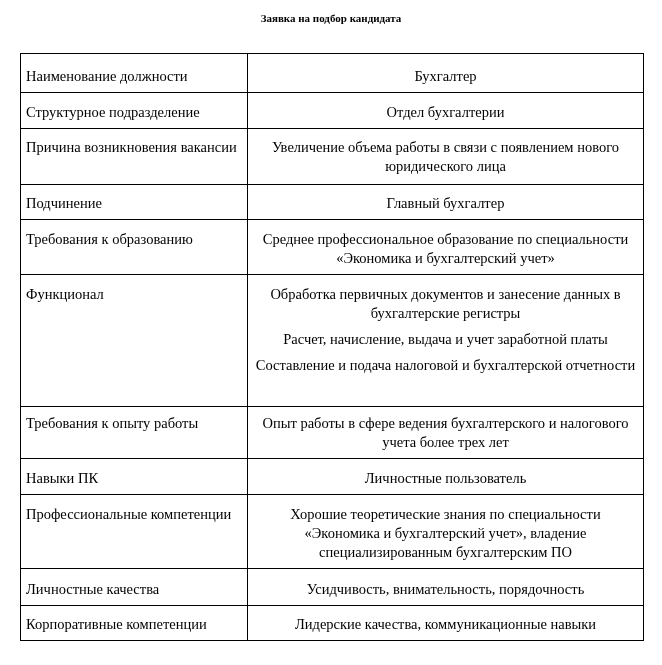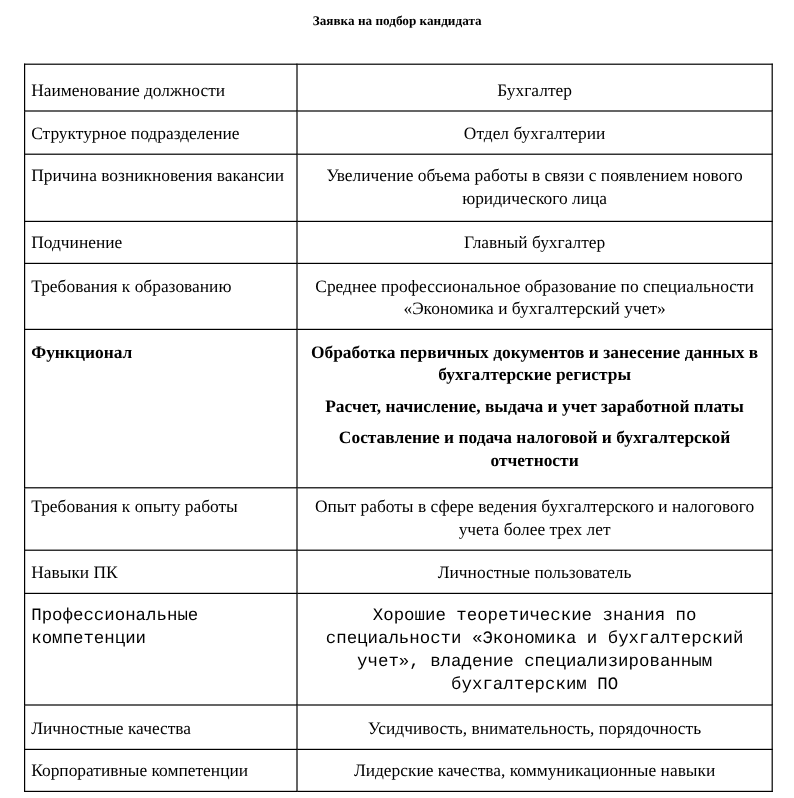--- a/index.html
+++ b/index.html
@@ -49,30 +49,30 @@
   tr.r-name td { height: 36px; }
   tr.r-name .cell-inner { padding-top: 13px; }
   tr.r-dept td { height: 33px; }
   tr.r-dept .cell-inner { padding-top: 10px; }
   tr.r-reason td { height: 55px; }
   tr.r-reason .cell-inner { padding-top: 9px; }
   tr.r-sub td { height: 32px; }
   tr.r-sub .cell-inner { padding-top: 9px; }
   tr.r-edu td { height: 50px; }
   tr.r-edu .cell-inner { padding-top: 10px; }
-  tr.r-func td { height: 131px; font-weight: bold; }
+  tr.r-func td { height: 131px; }
   tr.r-func .cell-inner { padding-top: 10px; }
   tr.r-exp td { height: 45px; }
   tr.r-exp .cell-inner { padding-top: 7px; }
   tr.r-pc td { height: 33px; }
   tr.r-pc .cell-inner { padding-top: 10px; }
   tr.r-trip td { height: 33px; }
   tr.r-trip .cell-inner { padding-top: 10px; }
   tr.r-prof td { height: 73px; }
-  tr.r-prof .cell-inner { padding-top: 10px; font-family: Liberation Mono, monospace; }
+  tr.r-prof .cell-inner { padding-top: 10px; }
   tr.r-pers td { height: 33px; }
   tr.r-pers .cell-inner { padding-top: 11px; }
   tr.r-corp td { height: 33px; }
   tr.r-corp .cell-inner { padding-top: 9px; }
 </style>
 </head>
 <body>
 
 <div class="title">Заявка на подбор кандидата</div>
 

